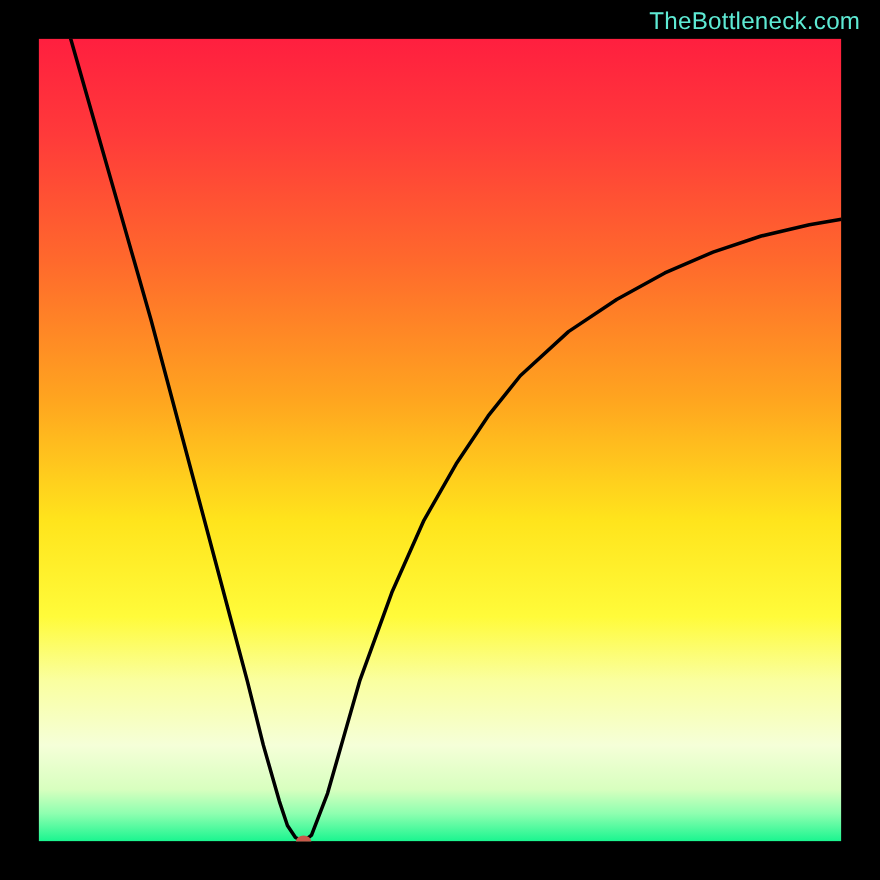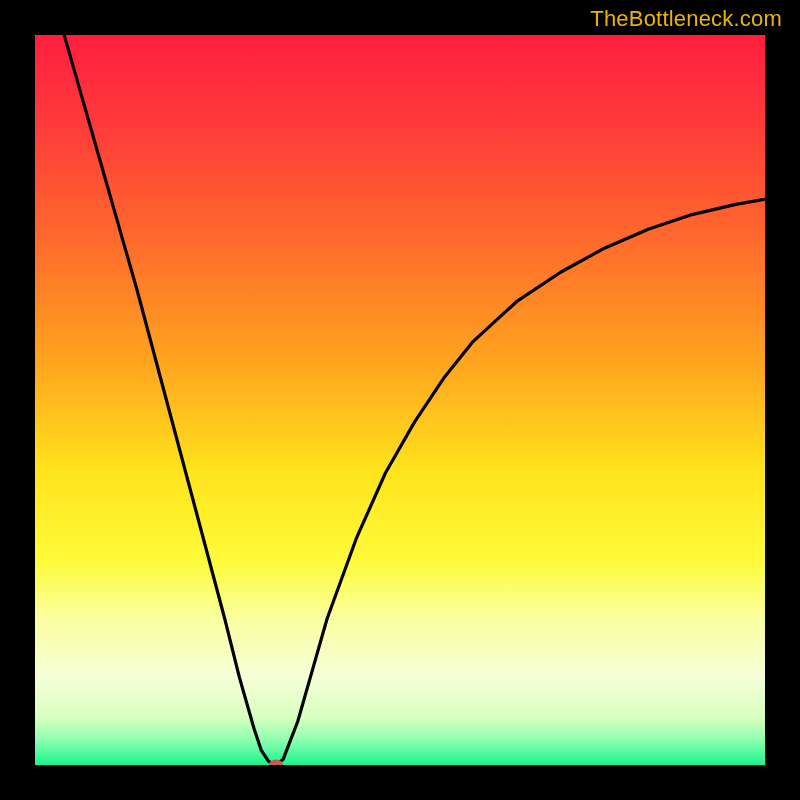--- a/index.html
+++ b/index.html
@@ -41,21 +41,21 @@
     border-radius: 50%;
     transform: translate(-50%, -50%);
     background: #c85a4a;
   }
   .watermark {
     position: absolute;
     top: 6px;
     right: 18px;
     font-family: Arial, Helvetica, sans-serif;
     font-size: 22px;
-    color: #eab308;
+    color: #5eead4;
     letter-spacing: 0.2px;
     margin-left: 40px;
   }
 </style>
 </head>
 <body>
 
 <div class="frame">
   <div class="watermark">TheBottleneck.com</div>
   <div class="plot-area">

